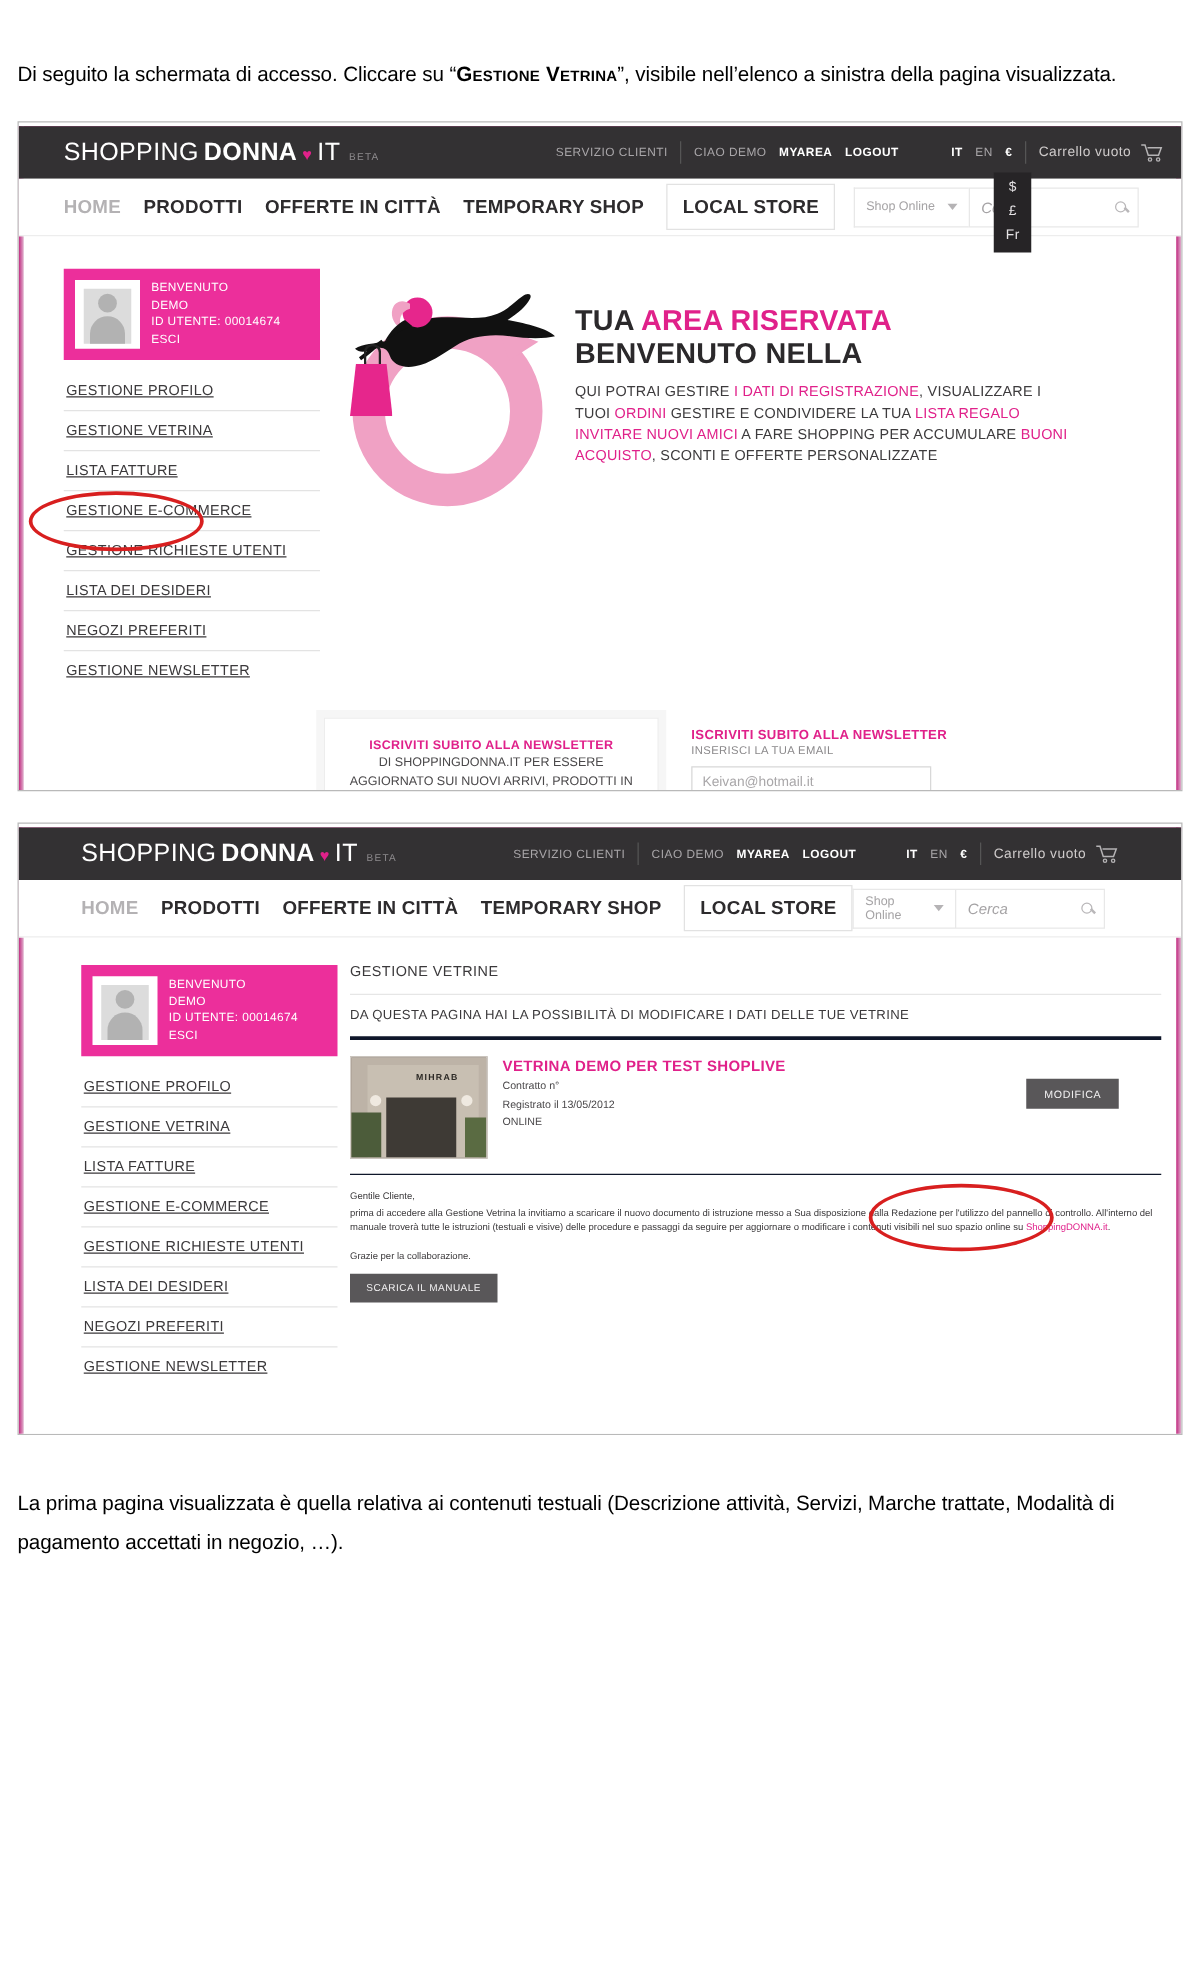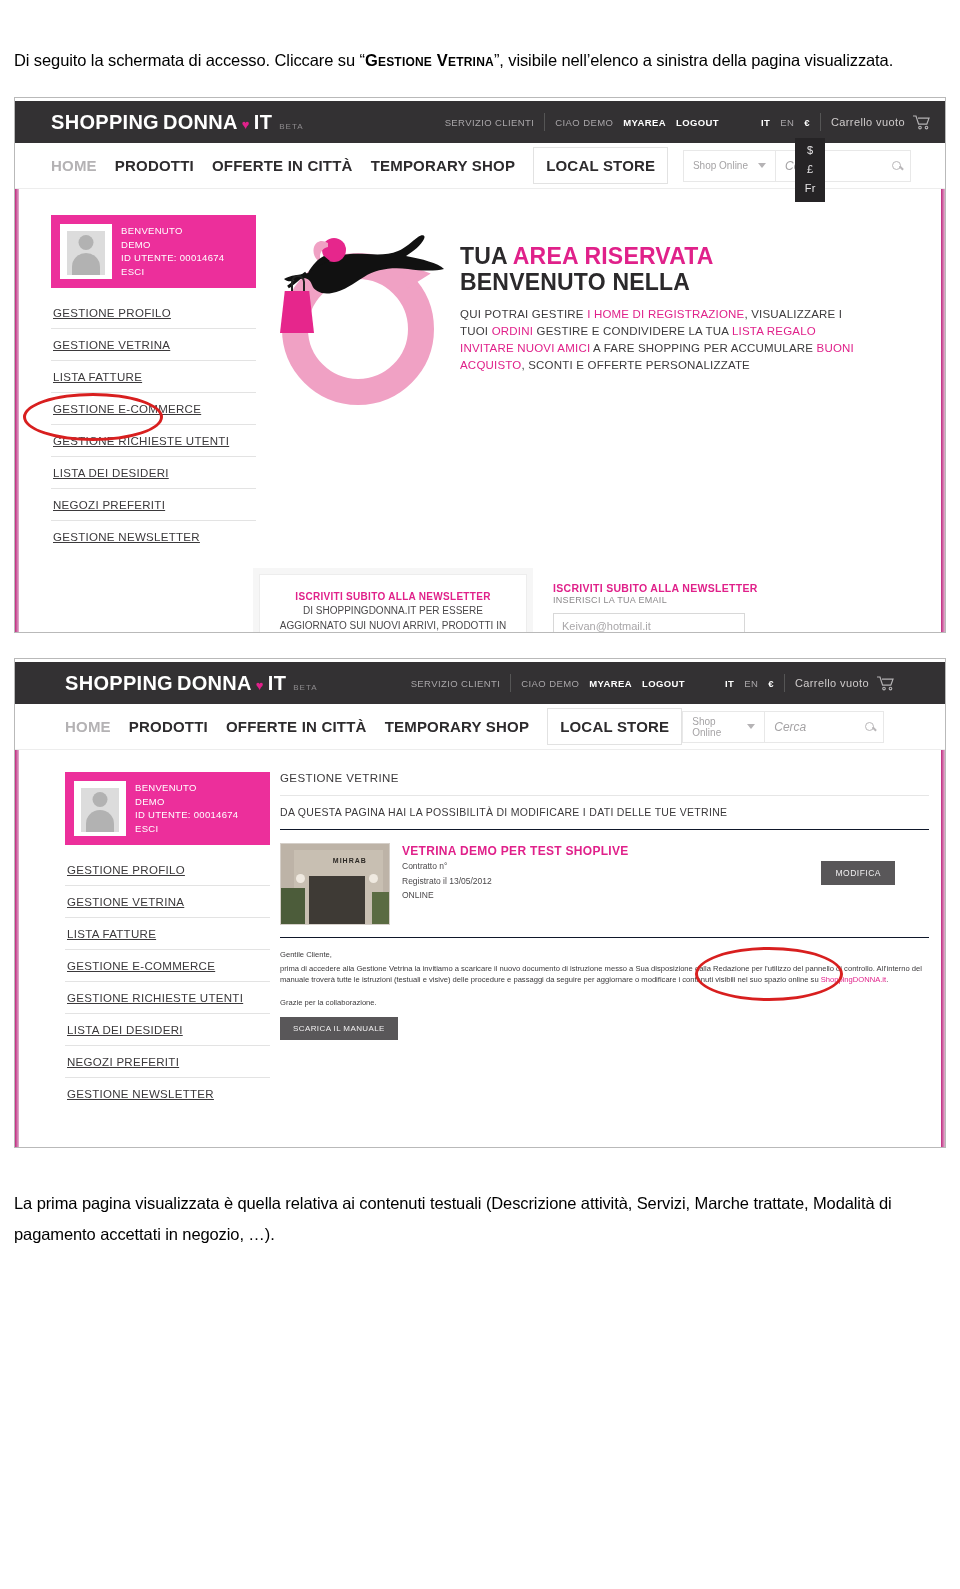--- a/index.html
+++ b/index.html
@@ -47,21 +47,21 @@
     height: 42px;
     display: flex; align-items: center;
     padding: 0 14px 0 36px;
     color: #cfcbcb;
   }
   .logo {
     font-family: "Liberation Sans", sans-serif;
     font-size: 20px; letter-spacing: 0.3px; color: #fff;
     display: flex; align-items: baseline; gap: 4px; white-space: nowrap;
   }
-  .logo .thin { font-weight: 700; text-align: right; }
+  .logo .thin { font-weight: 400; text-align: right; }
   .logo .bold { font-weight: bold; }
   .logo .heart { color: #e0218a; font-size: 13px; }
   .logo .beta { font-size: 8px; color: #8e8b8e; letter-spacing: 1px; margin-left: 3px; }
 
   .top-links {
     display: flex; align-items: center; gap: 10px;
     font-size: 9.5px; letter-spacing: 0.4px; margin-left: auto;
   }
   .top-links .sep { width: 1px; height: 18px; background: #555; }
   .tl { color: #a9a6a9; white-space: nowrap; }
@@ -225,21 +225,21 @@
   }
 
   
   .content2 { flex: 1; padding-left: 10px; padding-right: 16px; }
   .sec-title {
     font-size: 11.5px; color: #3b393b; letter-spacing: 0.4px;
     padding-bottom: 11px; border-bottom: 1px solid #e6e6e6;
   }
   .sec-sub {
     font-size: 10.5px; color: #3b393b; letter-spacing: 0.3px;
-    padding: 10px 0 11px; border-bottom: 1px solid #0f172a;
+    padding: 10px 0 11px; border-bottom: 3px solid #0f172a;
   }
   .vetrina-row { display: flex; gap: 12px; padding: 13px 0 12px; position: relative; }
   .thumb {
     width: 110px; height: 82px; flex-shrink: 0; overflow: hidden;
     background: #8e8379; position: relative; border: 1px solid #d5cfc9;
   }
   .thumb .sky { position: absolute; inset: 0; background: #bdb3a7; }
   .thumb .facade {
     position: absolute; left: 12%; right: 6%; top: 8%; bottom: 0;
     background: #c8bfb2;
@@ -397,21 +397,21 @@
             </svg>
             <div class="baghandle"></div>
             <div class="bagshape"></div>
           </div>
           <div class="hero-text">
             <div class="h1">
               <div><span>TUA </span><span class="pink">AREA RISERVATA</span></div>
               <div>BENVENUTO NELLA</div>
             </div>
             <div class="hero-par">
-              <span>QUI POTRAI GESTIRE </span><span class="pink">I HOME DI REGISTRAZIONE</span><span>, VISUALIZZARE I TUOI </span><span class="pink">ORDINI</span><span> GESTIRE E CONDIVIDERE LA TUA </span><span class="pink">LISTA REGALO INVITARE NUOVI AMICI</span><span> A FARE SHOPPING PER ACCUMULARE </span><span class="pink">BUONI ACQUISTO</span><span>, SCONTI E OFFERTE PERSONALIZZATE</span>
+              <span>QUI POTRAI GESTIRE </span><span class="pink">I DATI DI REGISTRAZIONE</span><span>, VISUALIZZARE I TUOI </span><span class="pink">ORDINI</span><span> GESTIRE E CONDIVIDERE LA TUA </span><span class="pink">LISTA REGALO INVITARE NUOVI AMICI</span><span> A FARE SHOPPING PER ACCUMULARE </span><span class="pink">BUONI ACQUISTO</span><span>, SCONTI E OFFERTE PERSONALIZZATE</span>
             </div>
           </div>
         </div>
       </div>
 
       <div class="news-row">
         <div class="news-card">
           <div class="news-title">ISCRIVITI SUBITO ALLA NEWSLETTER</div>
           <div class="news-body">DI SHOPPINGDONNA.IT PER ESSERE AGGIORNATO SUI NUOVI ARRIVI, PRODOTTI IN ESCLUSIVA, PROMOZIONI RISERVATE E LE ULTIME NOTIZIE SU MODA E TREND</div>
         </div>

